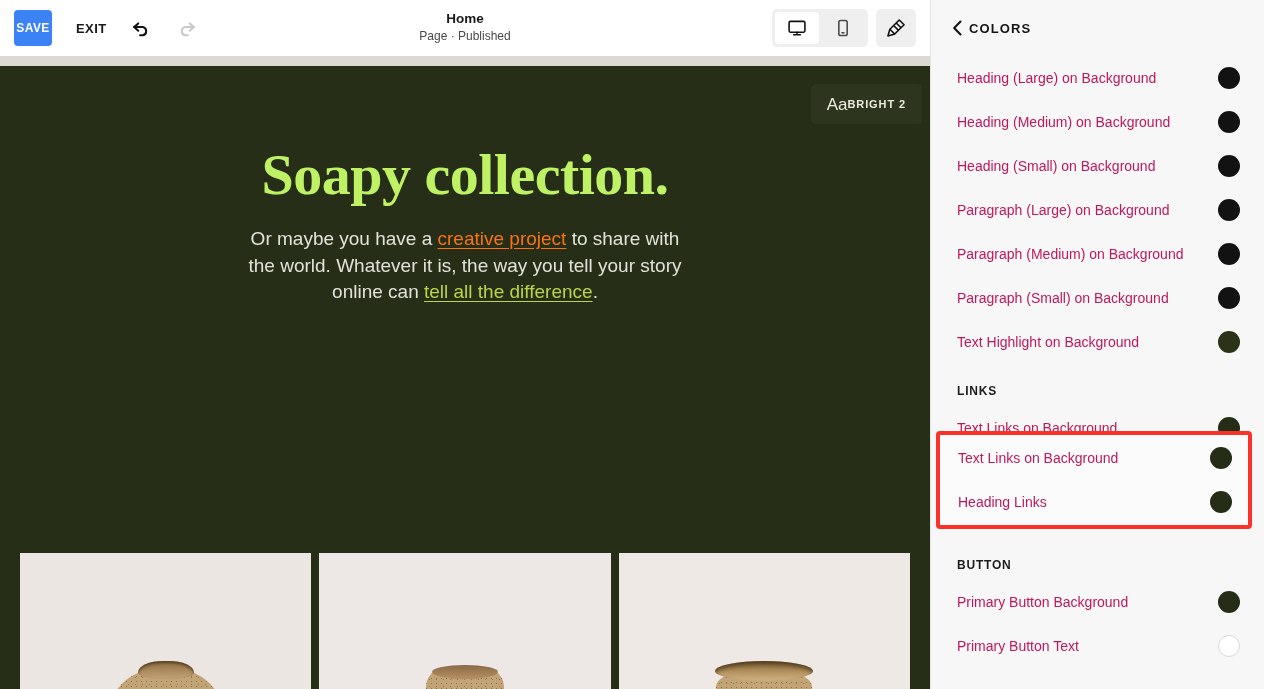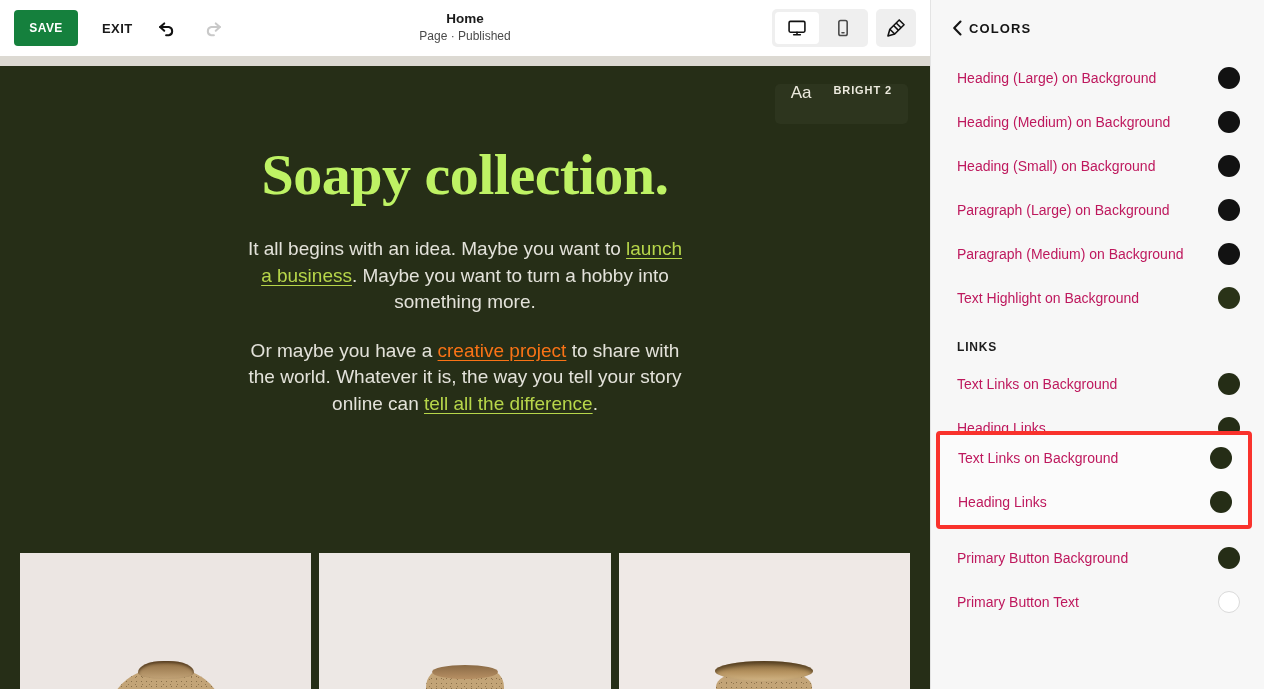--- a/index.html
+++ b/index.html
@@ -30,22 +30,22 @@
   .toolbar {
     position: relative;
     height: 56px;
     width: 930px;
     background: #ffffff;
     display: flex;
     align-items: center;
     padding: 0 14px;
   }
   .save-btn {
-    width: 64px; height: 36px;
-    background: #15803d;
+    width: 38px; height: 36px;
+    background: #3b82f6;
     color: #ffffff;
     border-radius: 4px;
     font-size: 12px;
     font-weight: bold;
     letter-spacing: 0.4px;
     display: flex; align-items: center; justify-content: center;
     cursor: pointer;
     flex: none;
   }
   .exit-btn {
@@ -123,28 +123,27 @@
   .canvas {
     position: relative;
     width: 930px;
     height: 623px;
     background: #262e17;
     overflow: hidden;
   }
   .style-badge {
     position: absolute;
     top: 18px;
-    right: 22px;
+    right: 8px;
     height: 40px;
     background: #2d351e;
     border-radius: 5px;
     display: flex;
-    align-items: flex-start;
+    align-items: center;
     padding: 0 16px;
-    gap: 22px;
     cursor: pointer;
   }
   .badge-aa {
     color: #eceade;
     font-size: 17px;
     line-height: 1;
   }
   .badge-name {
     color: #eceade;
     font-size: 11px;
@@ -413,23 +412,20 @@
 
       <div class="style-badge">
         <span class="badge-aa">Aa</span>
         <span class="badge-name">BRIGHT 2</span>
       </div>
 
       <div class="hero">
         <h1 class="hero-title">Soapy collection.</h1>
 
         <div class="hero-copy">
-          <p class="hero-p" style="color: rgb(227, 226, 218);">
-            <span>It all begins with an idea. Maybe you want to </span><a class="hero-link" style="color: rgb(183, 214, 74);">launch a business</a><span>. Maybe you want to turn a hobby into something more.</span>
-          </p>
 
           <p class="hero-p second" style="color: rgb(227, 226, 218);">
             <span>Or maybe you have a </span><a class="hero-link" style="color: #f97316;">creative project</a><span> to share with the world. Whatever it is, the way you tell your story online can </span><a class="hero-link" style="color: rgb(183, 214, 74);">tell all the difference</a><span>.</span>
           </p>
         </div>
       </div>
 
       <div class="tiles">
         <div class="tile" style="background: rgb(236, 230, 227);">
           <div class="vase vase-1"></div>
@@ -472,20 +468,24 @@
         <div class="swatch-row">
           <span class="swatch-label">Heading (Small) on Background</span>
           <span class="swatch-dot" style="background: rgb(18, 18, 18);"></span>
         </div>
         <div class="swatch-row">
           <span class="swatch-label">Paragraph (Large) on Background</span>
           <span class="swatch-dot" style="background: rgb(18, 18, 18);"></span>
         </div>
         <div class="swatch-row">
           <span class="swatch-label">Paragraph (Medium) on Background</span>
+          <span class="swatch-dot" style="background: rgb(18, 18, 18);"></span>
+        </div>
+        <div class="swatch-row">
+          <span class="swatch-label">Paragraph (Small) on Background</span>
           <span class="swatch-dot" style="background: rgb(18, 18, 18);"></span>
         </div>
         <div class="swatch-row">
           <span class="swatch-label">Text Highlight on Background</span>
           <span class="swatch-dot" style="background: rgb(42, 51, 24);"></span>
         </div>
       </div>
 
       <div>
         <div class="section-label">LINKS</div>

